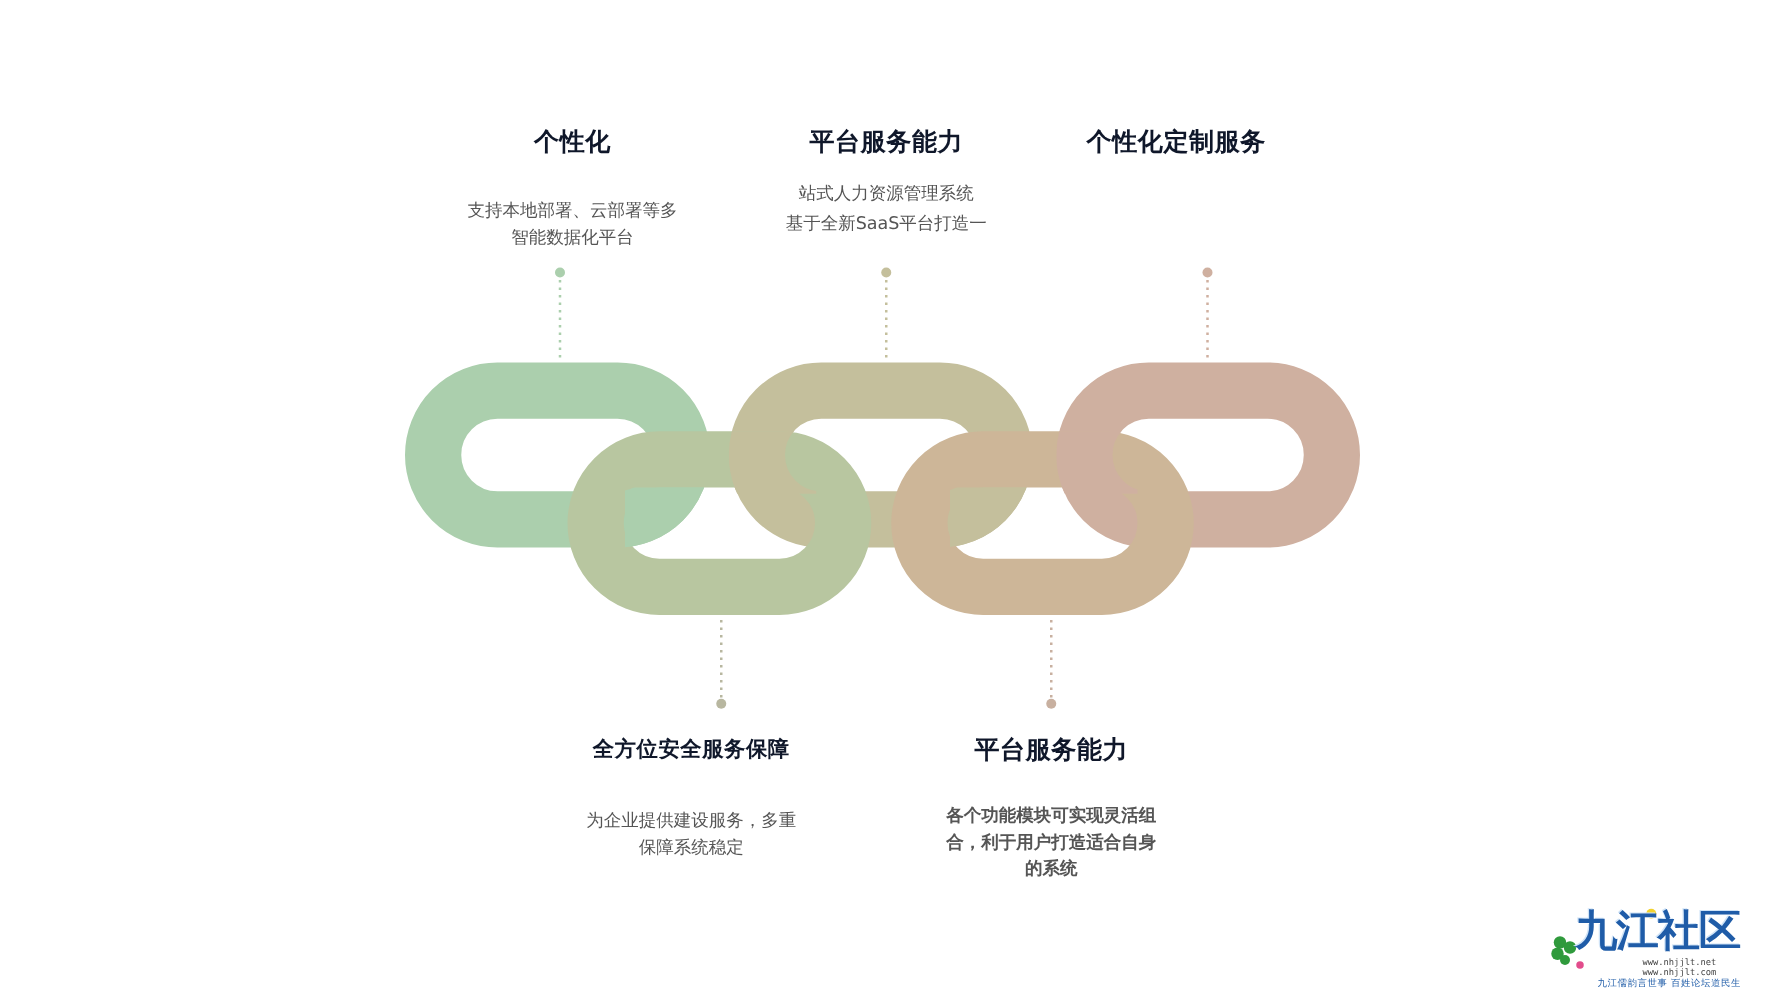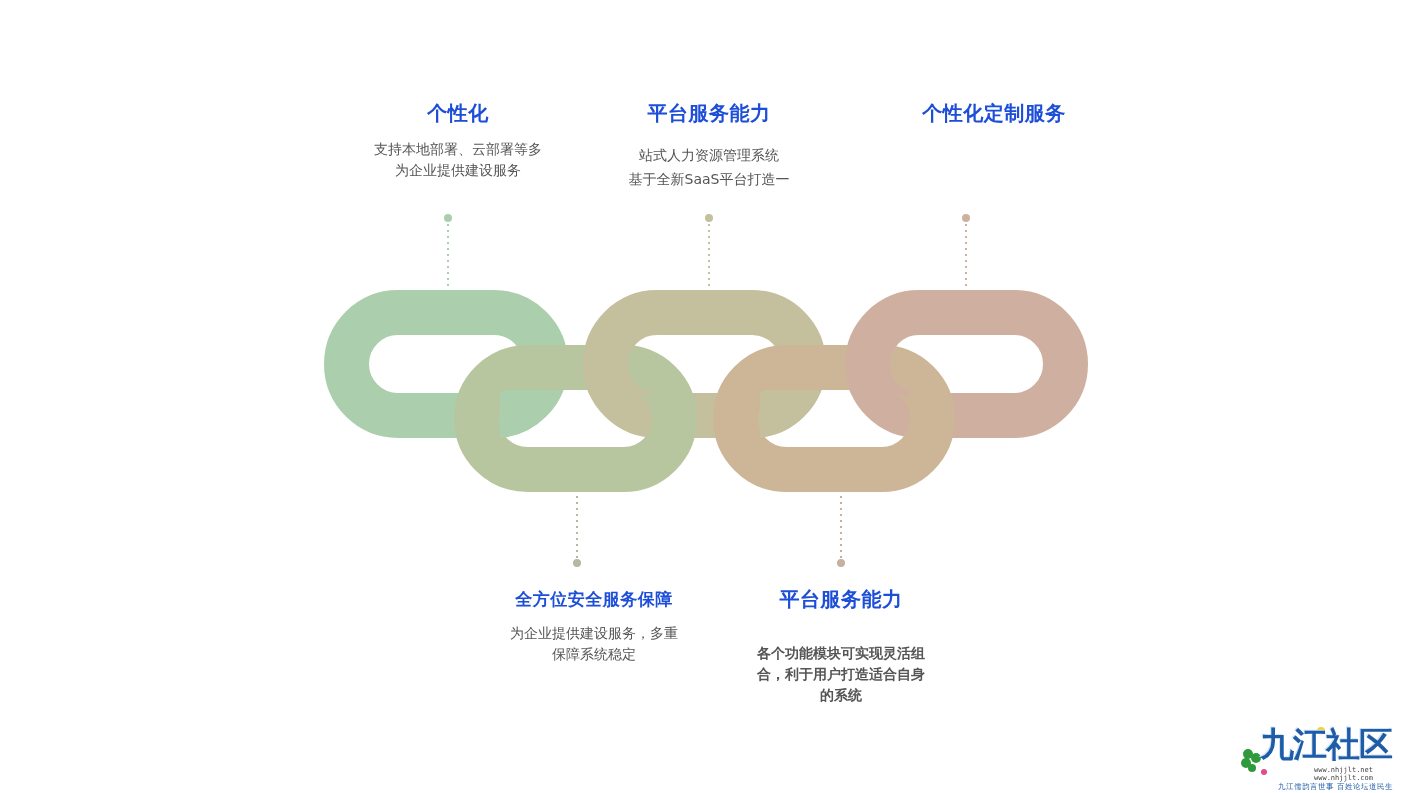--- a/index.html
+++ b/index.html
@@ -1,21 +1,21 @@
 <!DOCTYPE html>
 <html><head>
 <meta charset="utf-8">
 <style>
   html, body { margin:0; padding:0; }
   body { width:1416px; height:793px; background:#ffffff; position:relative; overflow:hidden;
          font-family: "DejaVu Sans", "Liberation Sans", sans-serif; }
   .block { position:absolute; text-align:center; }
-  .title { font-size:20px; font-weight:bold; color:#1d4ed8; letter-spacing:0.5px; }
+  .title { font-size:20px; font-weight:bold; color:#0f172a; letter-spacing:0.5px; }
   .title.small { font-size:17px; }
-  .desc { font-size:14px; color:#555555; line-height:21px; margin-top:12px; }
+  .desc { font-size:14px; color:#555555; line-height:21px; margin-top:32px; }
   .chain { position:absolute; left:0; top:0; }
   .logo { position:absolute; left:1238px; top:722px; width:170px; height:70px; }
   .logo-title { position:absolute; left:22px; top:0px; font-size:34px; font-weight:bold; color:#1f5ca8;
                 letter-spacing:-1px; font-family:"DejaVu Sans", sans-serif;
                 text-shadow: 1px 1px 0 #ffffff, -1px -1px 0 #cfe3f7; }
   .logo-url { position:absolute; left:76px; font-size:7px; color:#444; font-family:"DejaVu Sans Mono", monospace; }
   .logo-slogan { position:absolute; left:8px; top:60px; font-size:7.5px; color:#1f5ca8; white-space:nowrap; letter-spacing:0.5px;margin-left:32px; }
 </style>
 </head>
 <body>
@@ -72,39 +72,39 @@
   <clipPath id="clip5">
       <rect x="845" y="345" width="65" height="50"></rect>
     </clipPath>
   <rect x="867.5" y="312.5" width="198" height="103" rx="51.5" ry="51.5" fill="none" stroke="#cfb0a0" stroke-width="45" clip-path="url(#clip5)"></rect>
 </svg>
 
 <div class="block" style="left:348px; top:100px; width:220px;">
   <div class="title">个性化</div>
   <div class="desc">
     <div>支持本地部署、云部署等多</div>
-    <div>为企业提供建设服务</div>
+    <div>智能数据化平台</div>
   </div>
 </div>
 
 <div class="block" style="left:599px; top:100px; width:220px;">
   <div class="title">平台服务能力</div>
   <div class="desc" style="line-height:24px; margin-top:16px;">
     <div>站式人力资源管理系统</div>
     <div>基于全新SaaS平台打造一</div>
   </div>
 </div>
 
-<div class="block" style="left:884px; top:100px; width:220px;">
+<div class="block" style="left:831px; top:100px; width:220px;">
   <div class="title">个性化定制服务</div>
 </div>
 
-<div class="block" style="left:484px; top:588px; width:220px;">
+<div class="block" style="left:443px; top:588px; width:220px;">
   <div class="title small">全方位安全服务保障</div>
-  <div class="desc" style="margin-top:12px;">
+  <div class="desc" style="margin-top:36px;">
     <div>为企业提供建设服务，多重</div>
     <div>保障系统稳定</div>
   </div>
 </div>
 
 <div class="block" style="left:731px; top:586px; width:220px;">
   <div class="title">平台服务能力</div>
   <div class="desc" style="margin-top:30px;font-weight:bold;">
     <div>各个功能模块可实现灵活组</div>
     <div>合，利于用户打造适合自身</div>

